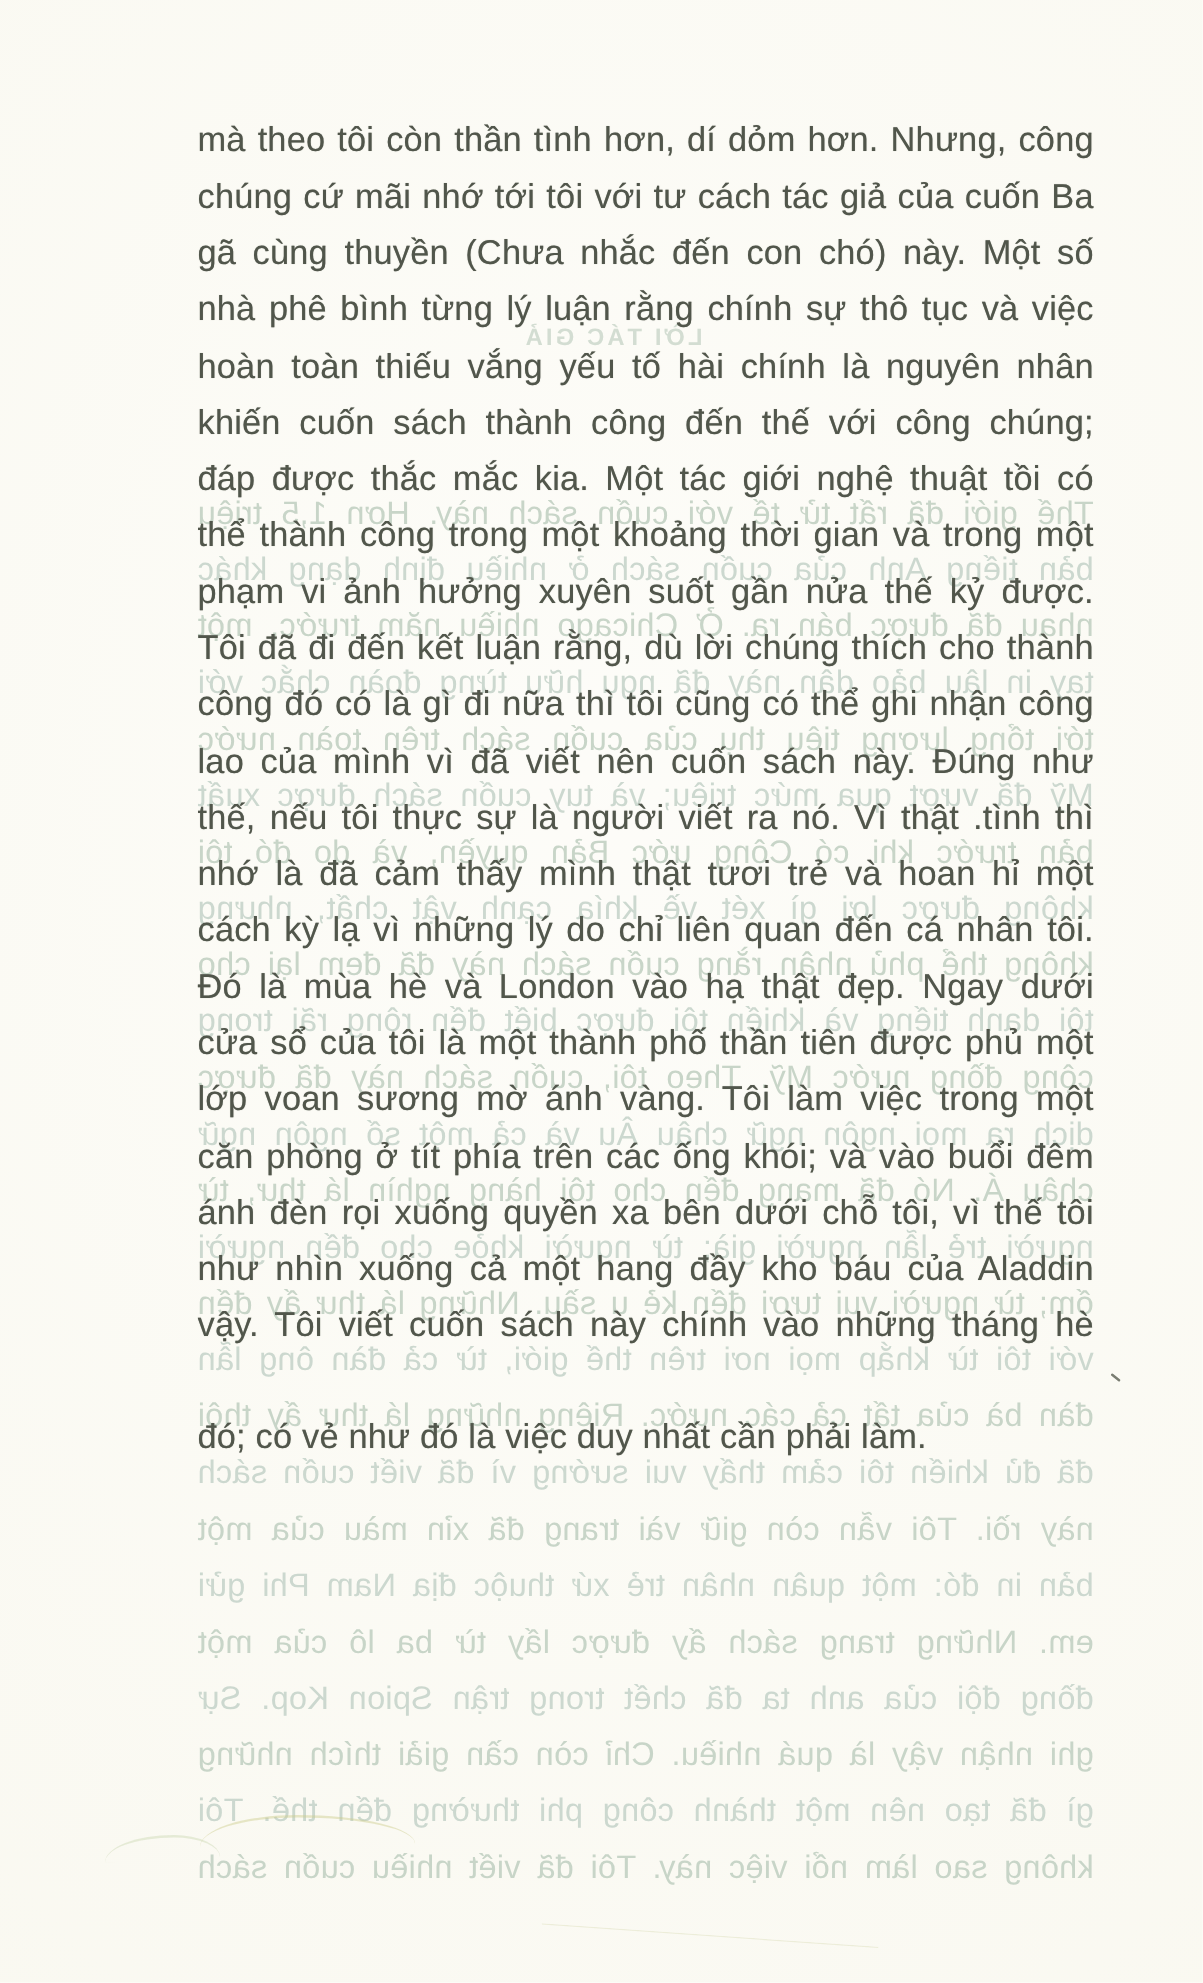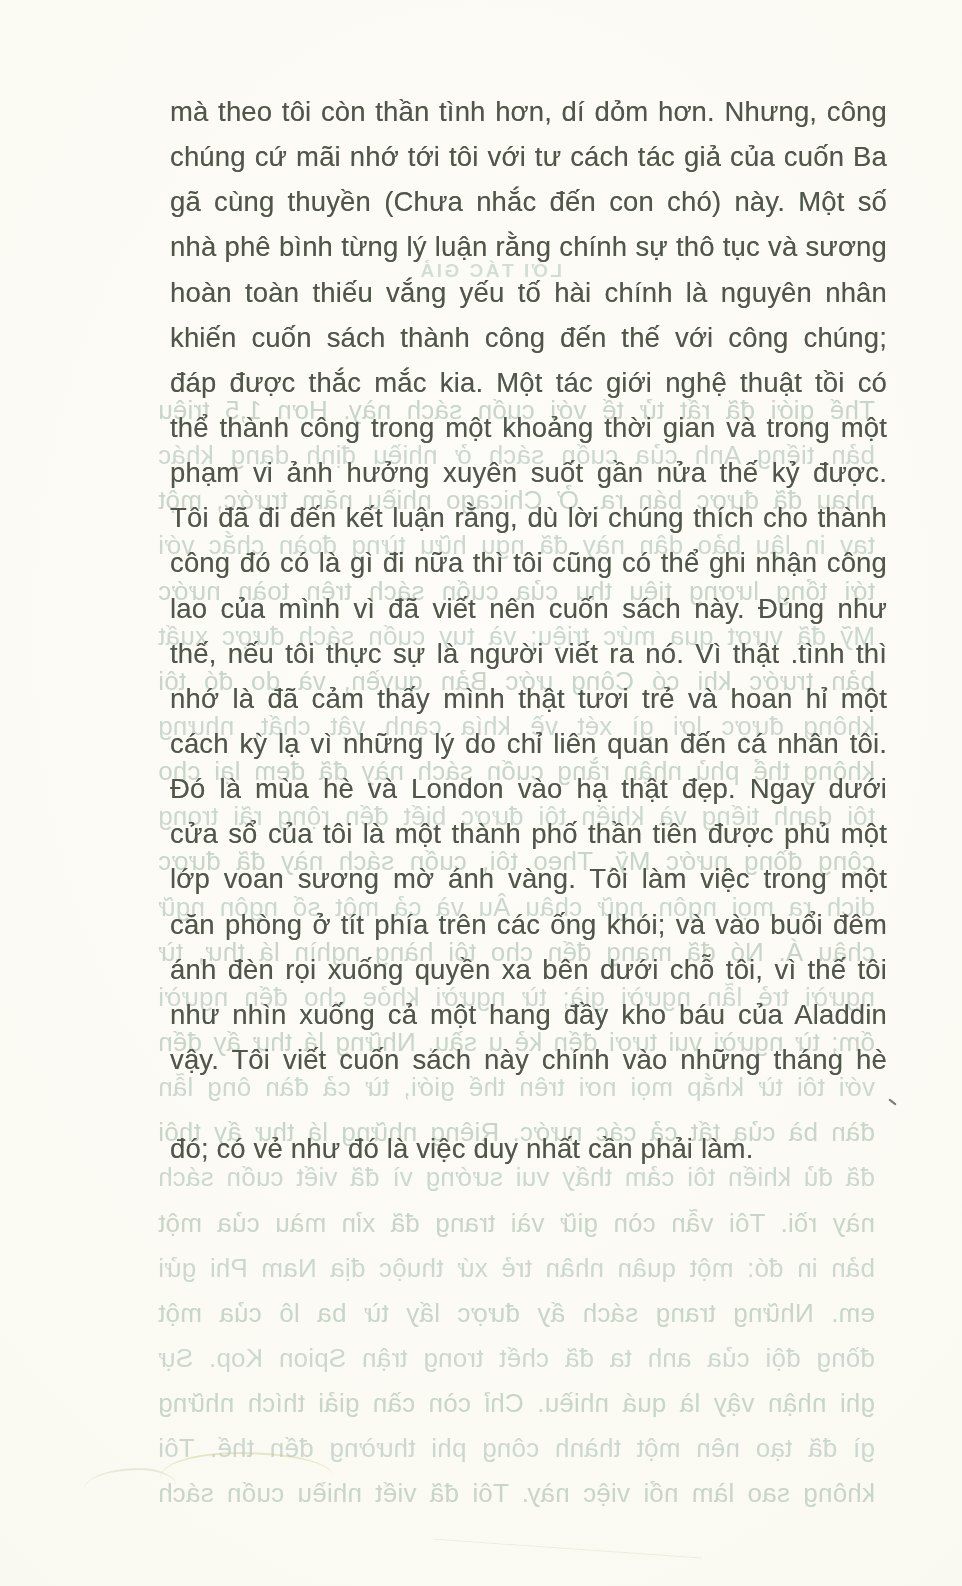--- a/index.html
+++ b/index.html
@@ -38,21 +38,21 @@
     z-index: 1;
     font-size: 19px; font-weight: bold; letter-spacing: 2.5px;
     color: #d3ddd2;
     transform: scaleX(-1);
     text-align: center;
     filter: blur(0.4px);
   }
 
   
   .text-block {
-    position: absolute; left: 170px; top: 89px; width: 717px;
+    position: absolute; left: 158px; top: 89px; width: 717px;
     z-index: 2;
   }
   .line {
     height: 45.15px; line-height: 45.15px;
     font-size: 27.5px;
     color: var(--ink, #51564b);
     text-align: justify; text-align-last: justify;
     overflow: hidden;
     letter-spacing: 0.15px;
     text-shadow: 0 0 0.6px rgba(81,86,75,0.55);
@@ -119,21 +119,21 @@
       <div class="bline">đồng đội của anh ta đã chết trong trận Spion Kop. Sự</div>
       <div class="bline">ghi nhận vậy là quá nhiều. Chỉ còn cần giải thích những</div>
       <div class="bline">gì đã tạo nên một thành công phi thường đến thế. Tôi</div>
       <div class="bline">không sao làm nổi việc này. Tôi đã viết nhiều cuốn sách</div>
     </div>
 
   <div class="text-block">
       <div class="line"><span>mà theo tôi còn thần tình hơn, dí dỏm hơn. Nhưng, công</span></div>
       <div class="line"><span>chúng cứ mãi nhớ tới tôi với tư cách tác giả của cuốn </span><span class="it">Ba</span></div>
       <div class="line"><span class="it">gã cùng thuyền (Chưa nhắc đến con chó)</span><span> này. Một số</span></div>
-      <div class="line"><span>nhà phê bình từng lý luận rằng chính sự thô tục và sương</span></div>
+      <div class="line"><span>nhà phê bình từng lý luận rằng chính sự thô tục và việc</span></div>
       <div class="line"><span>hoàn toàn thiếu vắng yếu tố hài chính là nguyên nhân</span></div>
       <div class="line"><span>khiến cuốn sách thành công đến thế với công chúng;</span></div>
       <div class="line"><span>đáp được thắc mắc kia. Một tác giới nghệ thuật tồi có</span></div>
       <div class="line"><span>thể thành công trong một khoảng thời gian và trong một</span></div>
       <div class="line"><span>phạm vi ảnh hưởng xuyên suốt gần nửa thế kỷ được.</span></div>
       <div class="line"><span>Tôi đã đi đến kết luận rằng, dù lời chúng thích cho thành</span></div>
       <div class="line"><span>công đó có là gì đi nữa thì tôi cũng có thể ghi nhận công</span></div>
       <div class="line"><span>lao của mình vì đã viết nên cuốn sách này. Đúng như</span></div>
       <div class="line"><span>thế, nếu tôi thực sự là người viết ra nó. Vì thật .tình thì</span></div>
       <div class="line"><span>nhớ là đã cảm thấy mình thật tươi trẻ và hoan hỉ một</span></div>

